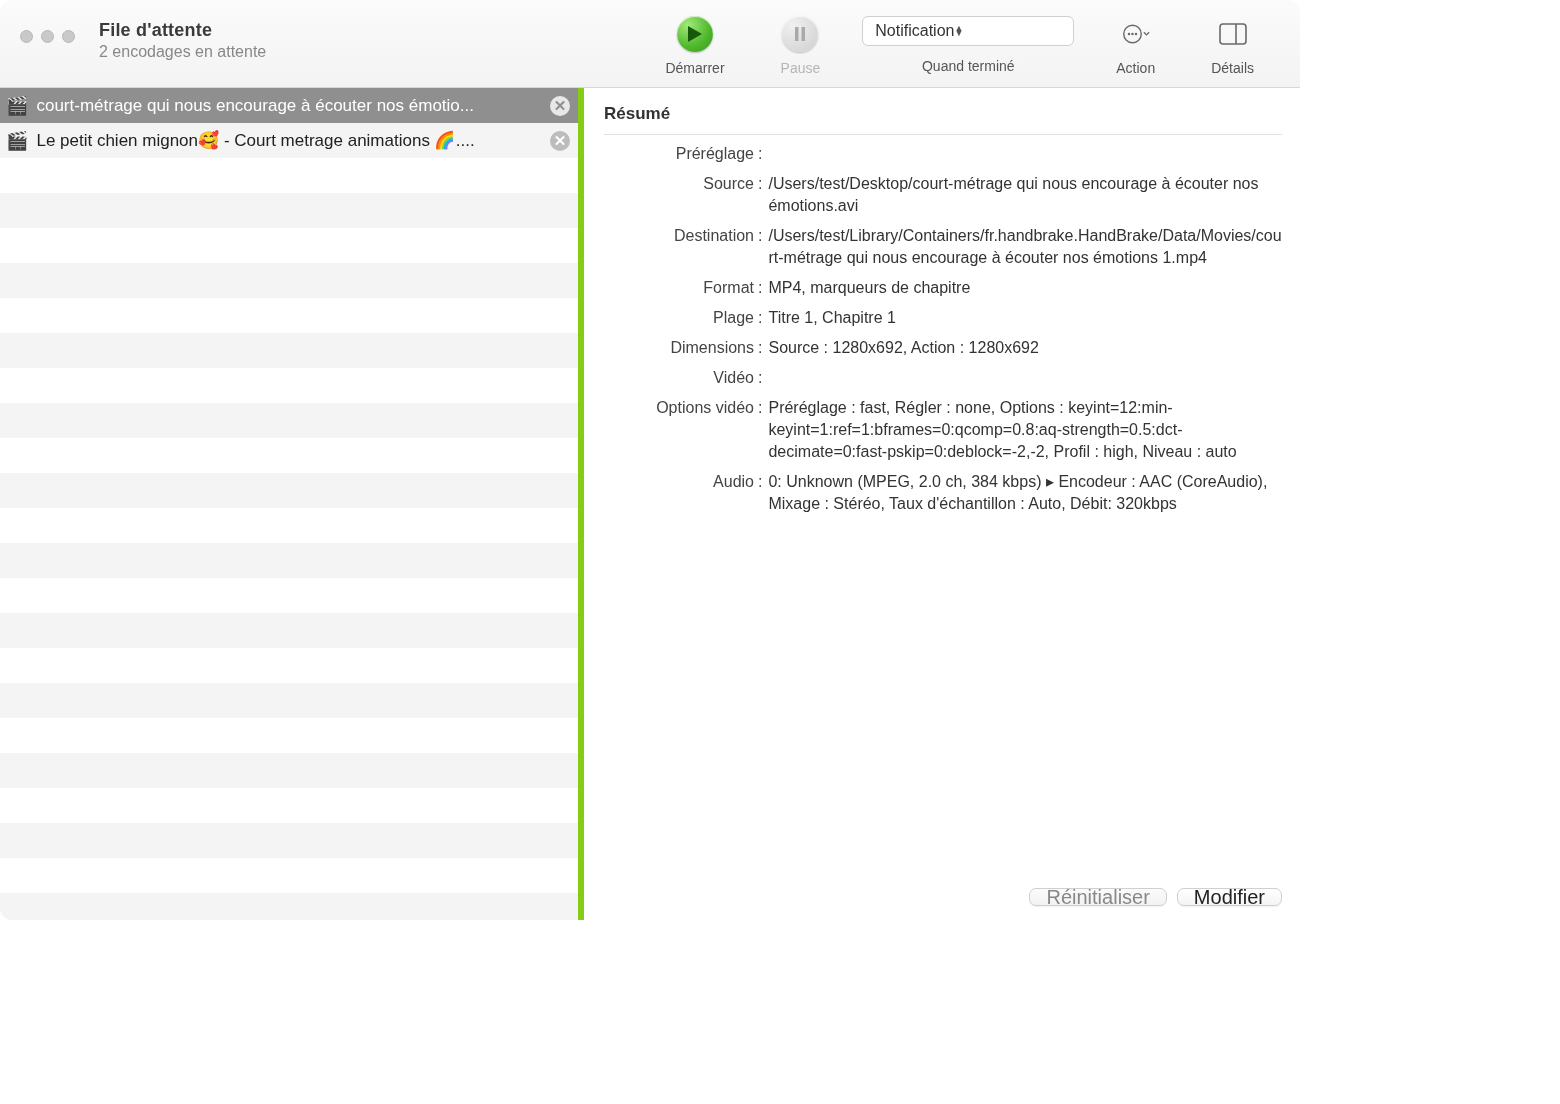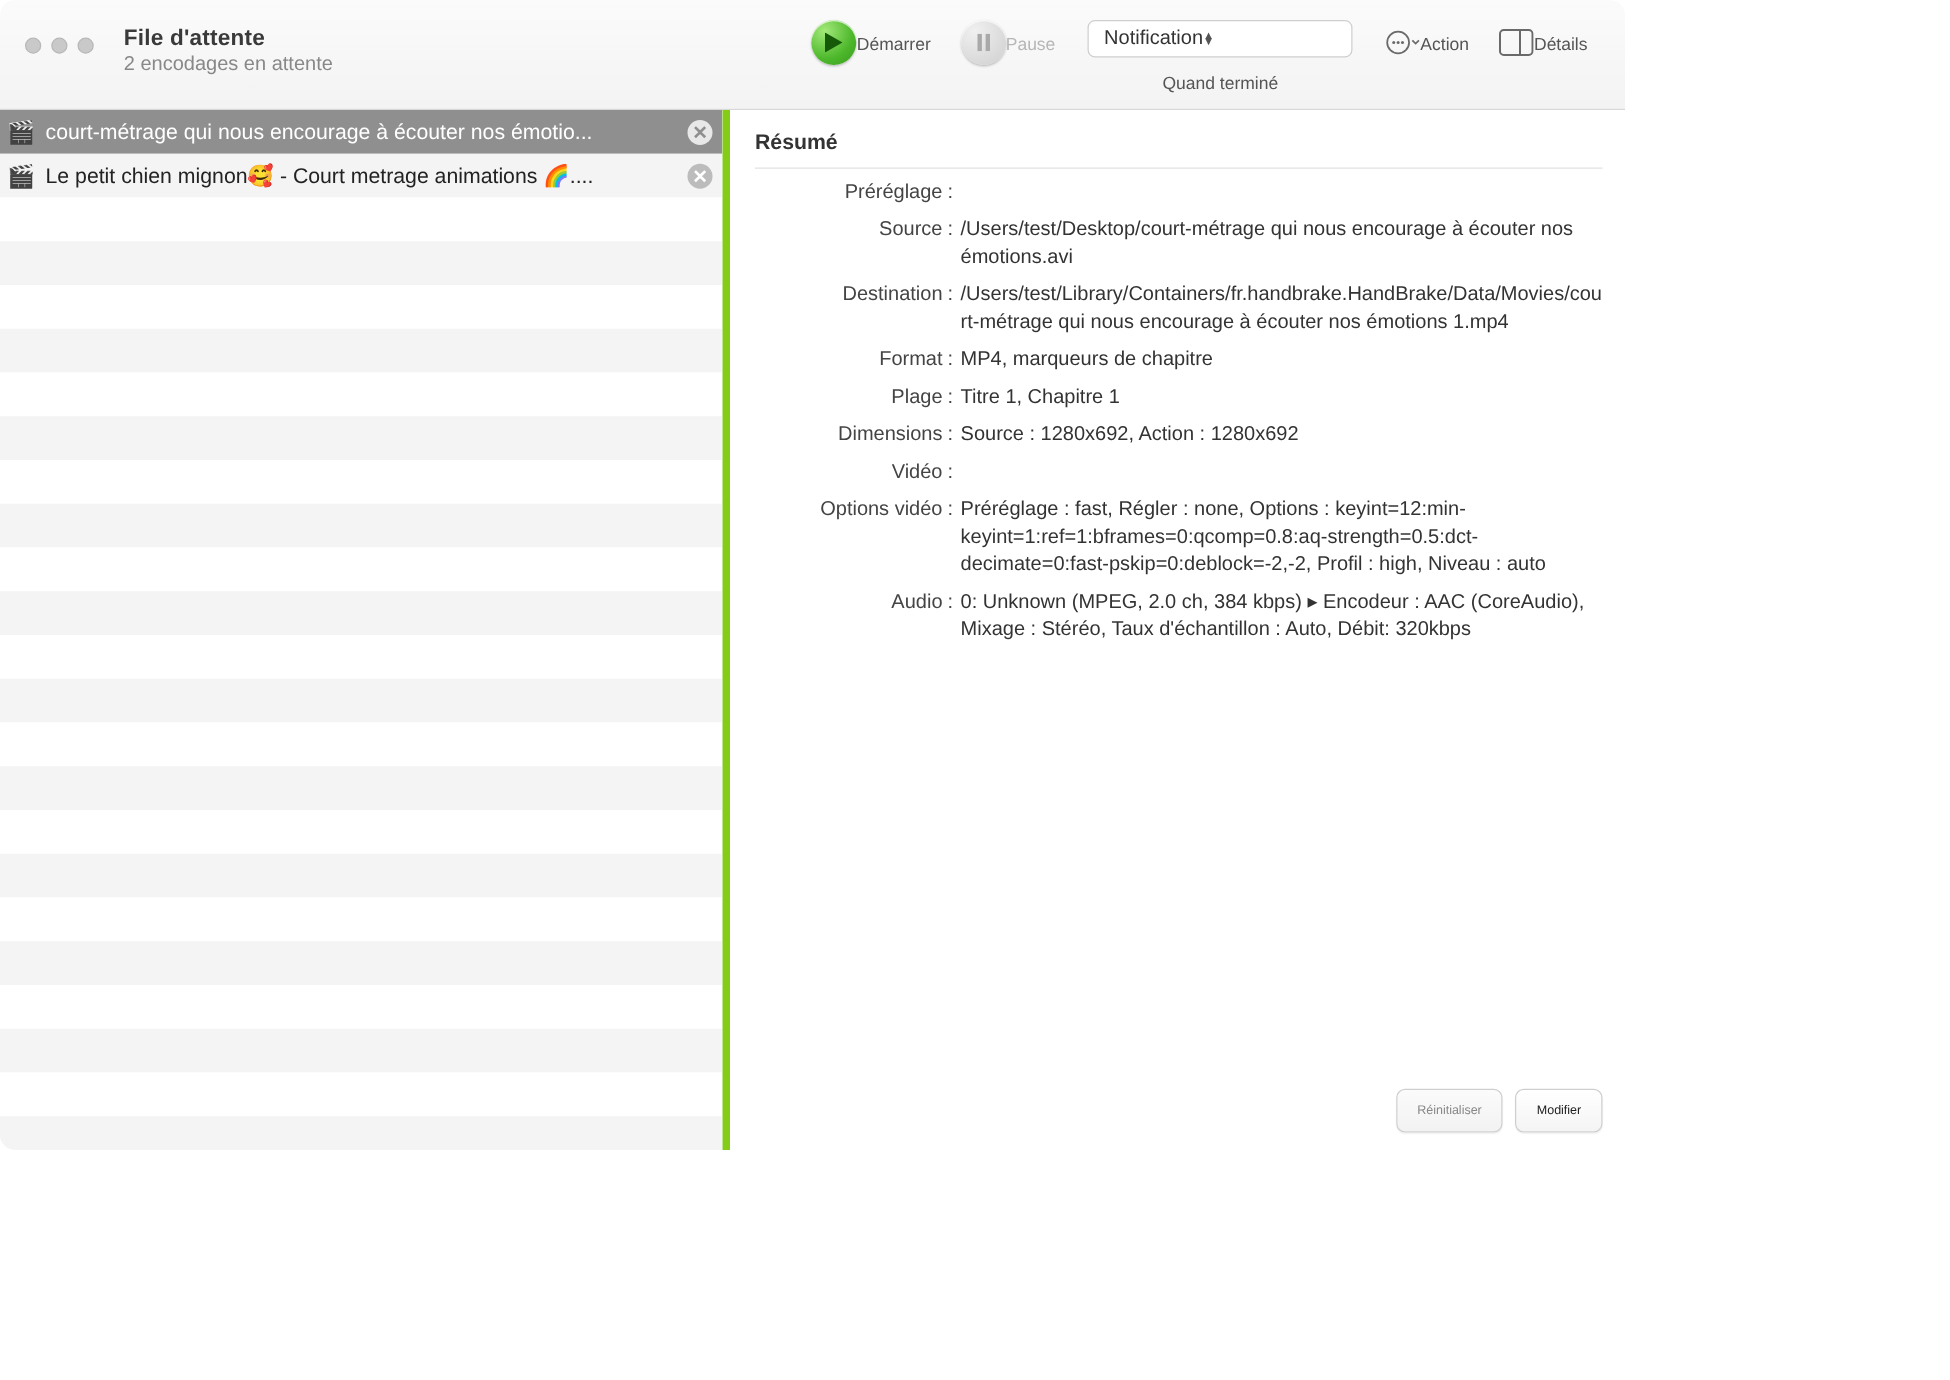--- a/index.html
+++ b/index.html
@@ -24,21 +24,21 @@
       display: flex;
       gap: 8px;
       margin-top: 22px;
       margin-right: 24px;
     }
     .tl { width: 13px; height: 13px; border-radius: 50%; background:#c9c9c9; border:0.5px solid #b8b8b8; }
     .titleblock { display:flex; flex-direction:column; margin-top:12px; }
     .title { font-size:18px; font-weight:700; color:#3a3a3a; letter-spacing:0.2px; }
     .subtitle { font-size:16px; color:#888; margin-top:2px; }
     .spacer { flex:1; }
-    .tb-item { display:flex; align-items:center; margin:0 12px; padding-top:2px; }
+    .tb-item { display:flex; flex-direction:column; align-items:center; margin:0 28px; padding-top:2px; }
     .tb-icon-wrap { height:48px; display:flex; align-items:center; justify-content:center; }
     .tb-label { font-size:14px; color:#555; margin-top:2px; }
     .tb-label.disabled { color:#b6b6b6; }
     .play-btn, .pause-btn {
       width:36px; height:36px; border-radius:50%;
       display:flex; align-items:center; justify-content:center;
       box-shadow: inset 0 1px 0 rgba(255,255,255,0.7), 0 1px 2px rgba(0,0,0,0.25);
     }
     .play-btn { background: radial-gradient(circle at 30% 25%, #a3e97a, #4db82b 60%, #3a9b1e); }
     .pause-btn { background: radial-gradient(circle at 30% 25%, #f0f0f0, #dcdcdc 60%, #cfcfcf); }
@@ -80,21 +80,21 @@
     .section-title { font-size:17px; font-weight:700; color:#333; margin:6px 0 10px 0; }
     .divider { height:1px; background:#e2e2e2; margin-bottom:8px; }
     .kv { display:flex; align-items:flex-start; margin-bottom:8px; font-size:16px; line-height:22px; color:#333; }
     .kv .k { width:150px; min-width:150px; text-align:right; color:#444; }
     .kv .colon { padding: 0 6px 0 4px; color:#444; }
     .kv .v { flex:1; color:#333; word-break:break-word; }
     .footer {
       position:absolute; bottom:14px; right:18px; display:flex; gap:10px;
     }
     .btn {
-      height:35px; padding:0 16px; border-radius:7px; font-size:10px;
+      height:18px; padding:0 16px; border-radius:7px; font-size:20px;
       display:flex; align-items:center; justify-content:center;
       border:1px solid #cfcfcf; background:linear-gradient(#ffffff,#f4f4f4);
       box-shadow: 0 1px 1px rgba(0,0,0,0.06);
     }
     .btn.secondary { color:#888; background:linear-gradient(#fbfbfb,#f2f2f2); }
     .btn.primary { color:#222; font-weight:500; }
   </style>
 </head>
 <body>
 

